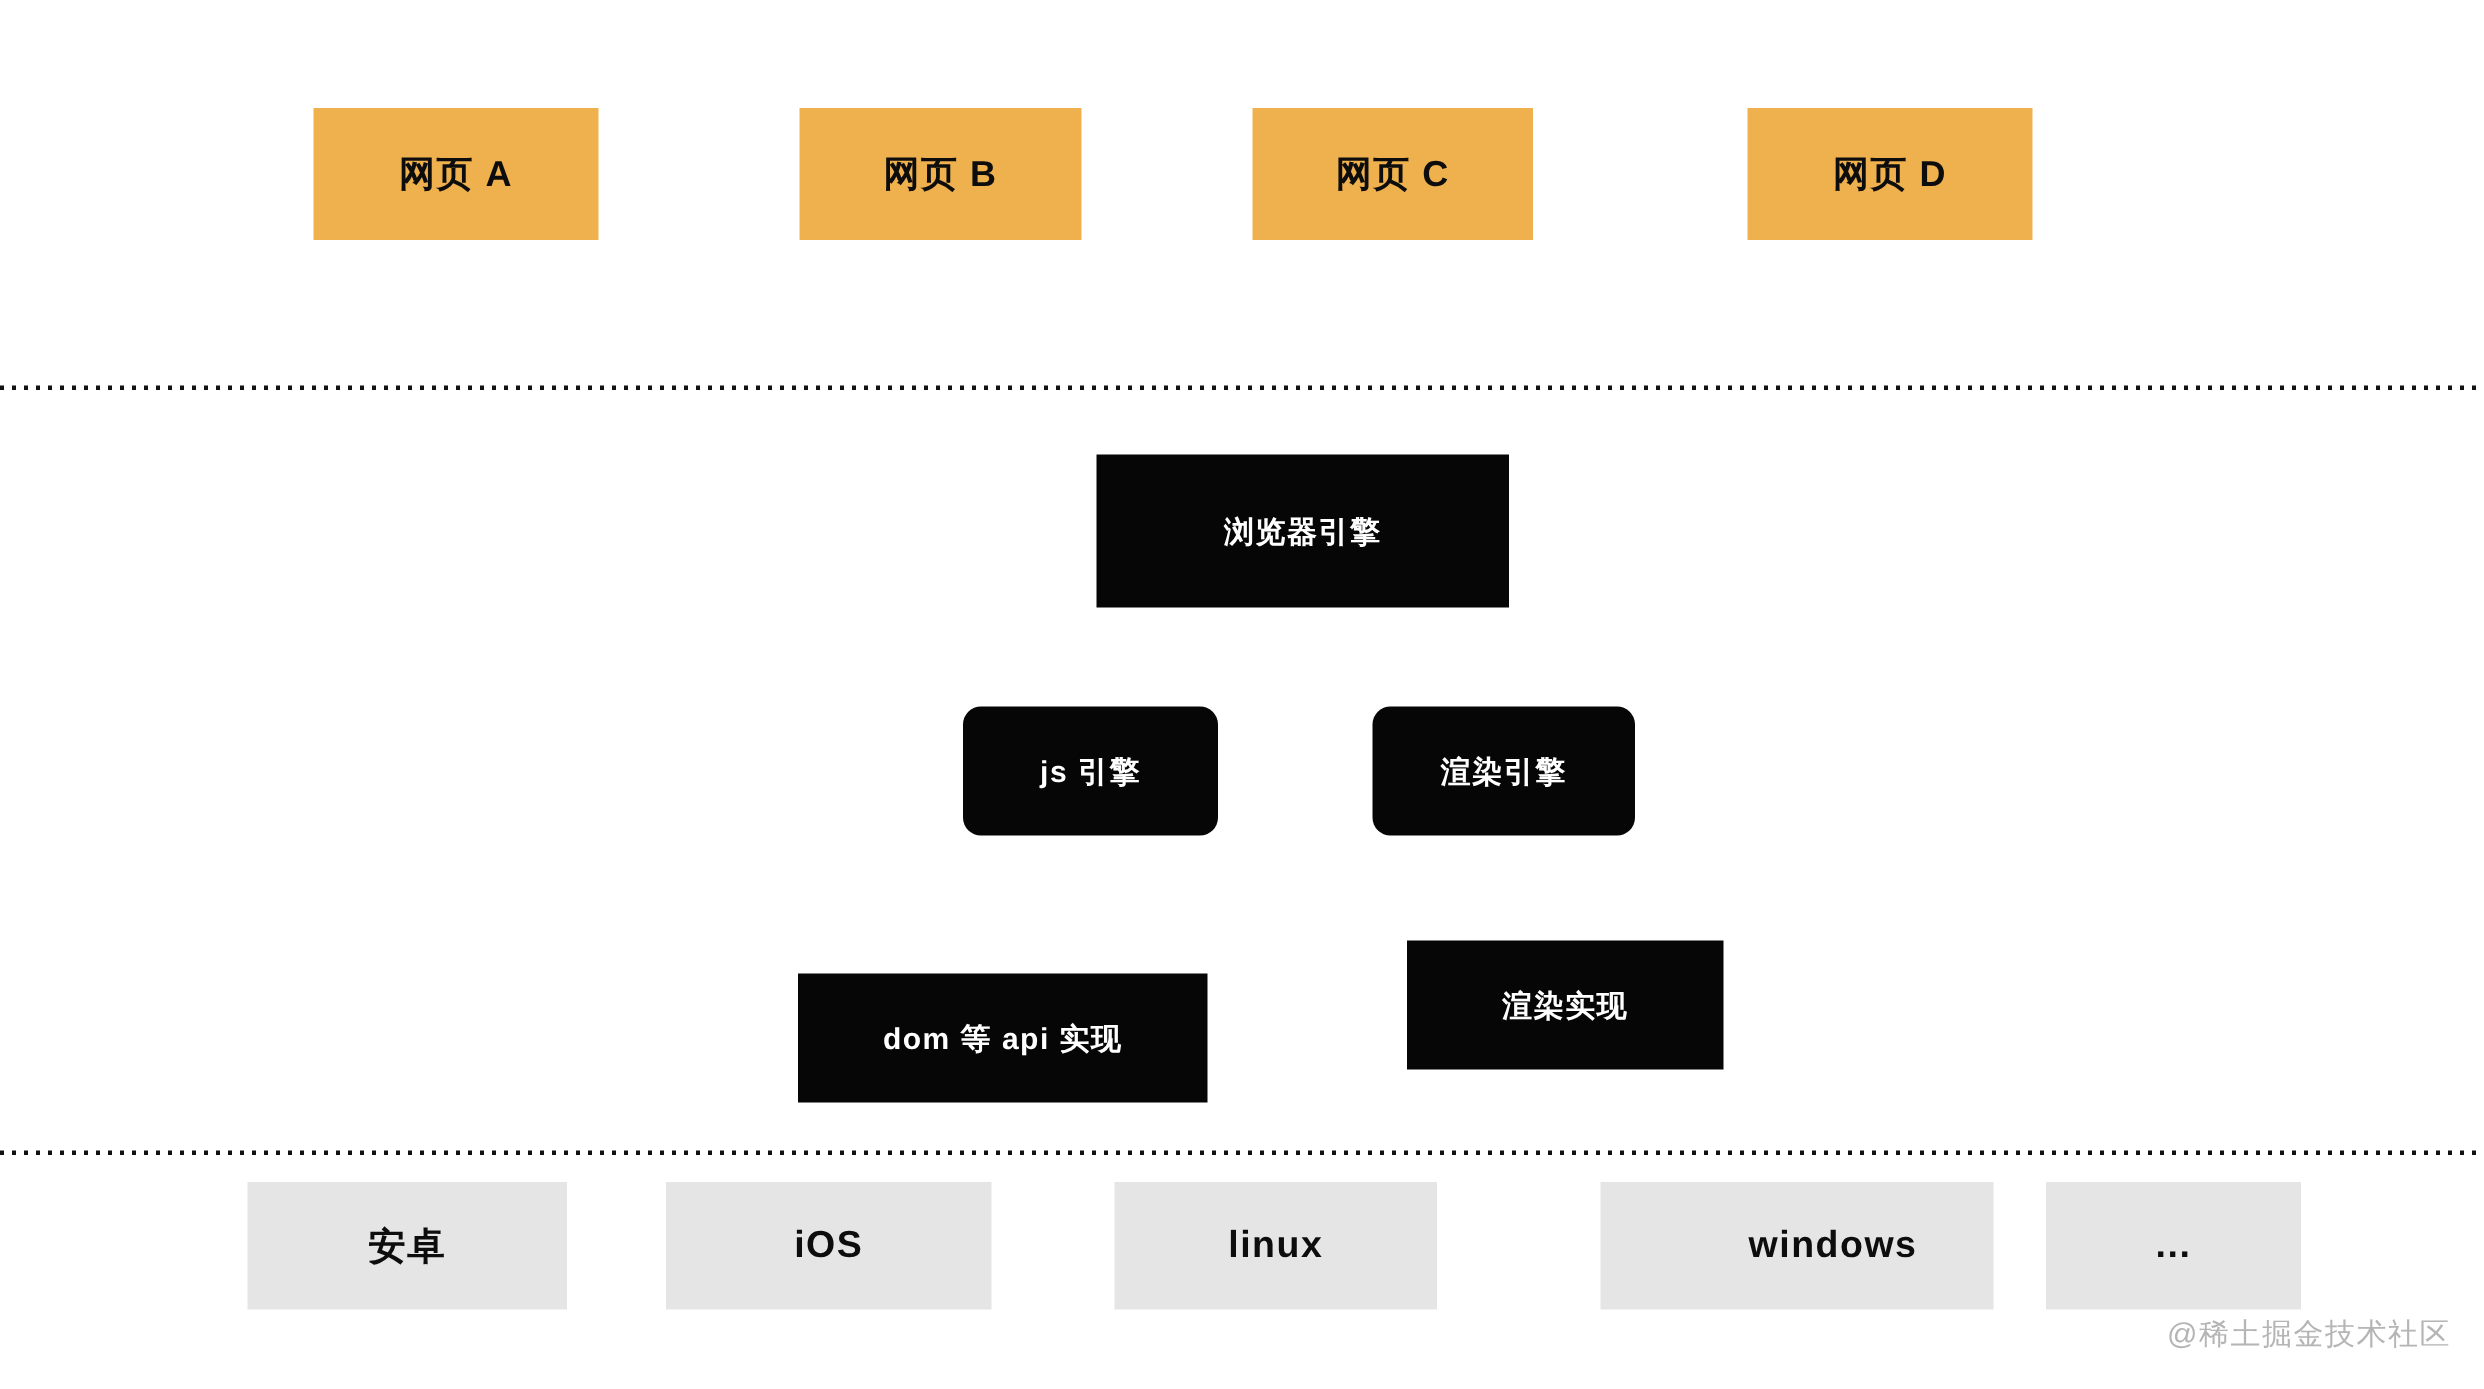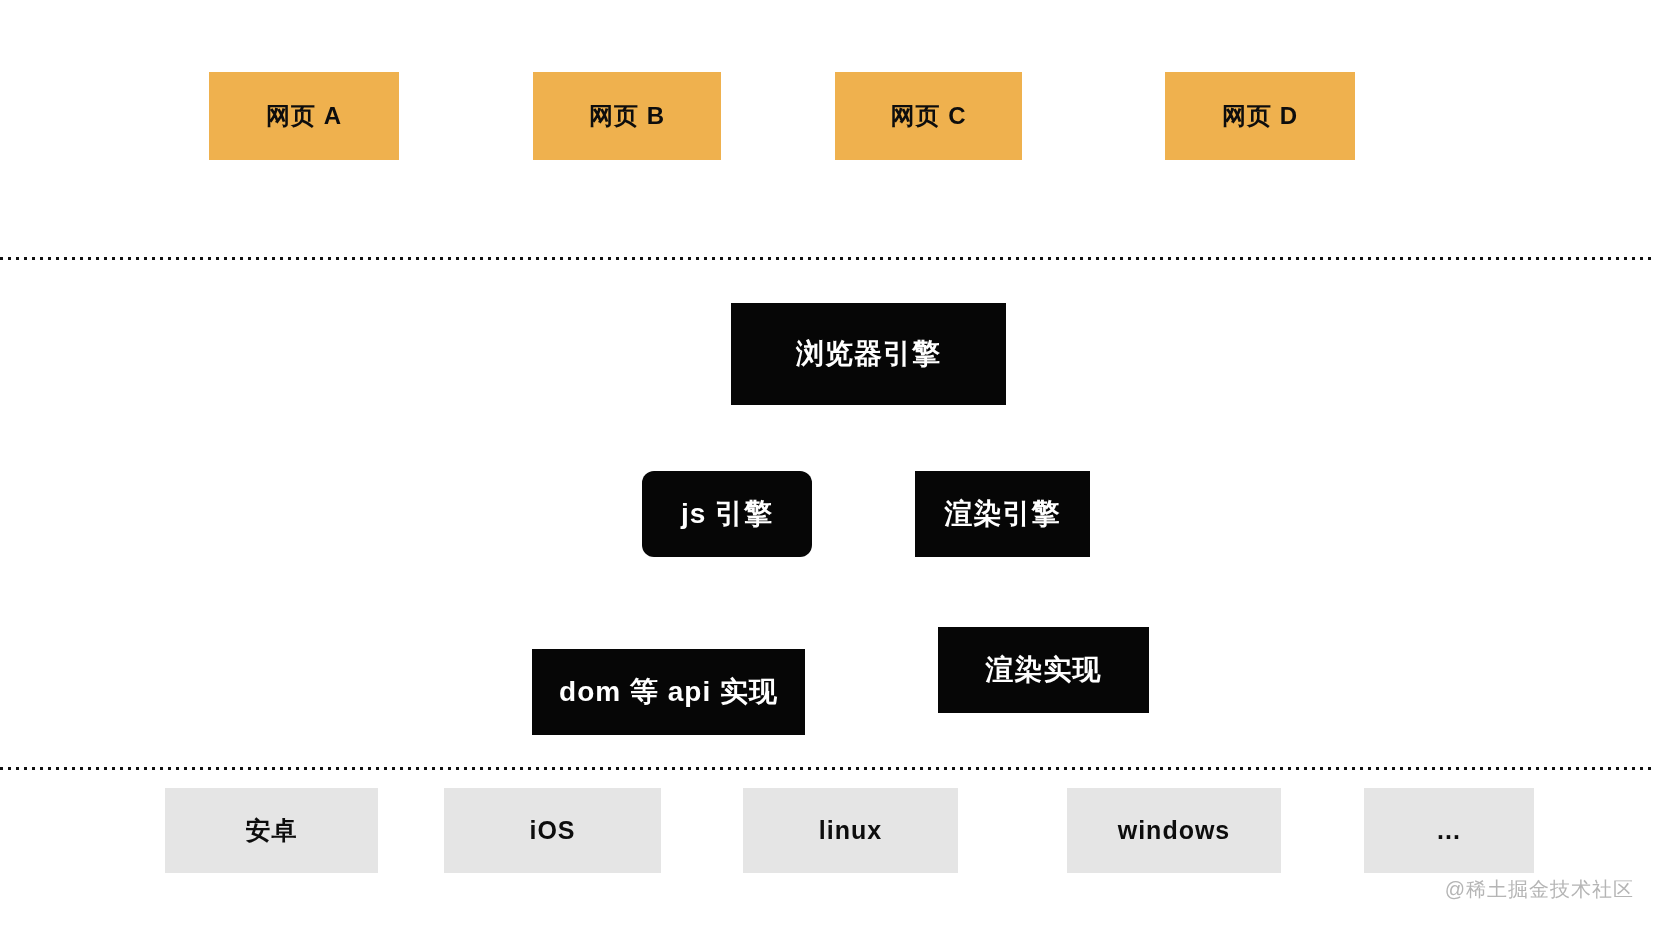--- a/index.html
+++ b/index.html
@@ -28,21 +28,21 @@
     background: #efb14e;
     color: #0d0d0d;
     font-size: 24px;
     top: 72px;
     height: 88px;
     width: 190px;
   }
   .engine-box {
     background: #060606;
     color: #ffffff;
-    font-size: 28px;
+    font-size: 20px;
   }
   .platform-box {
     background: #e5e5e5;
     color: #0d0d0d;
     font-size: 25px;
     top: 788px;
     height: 85px;
   }
   .dotted-line {
     position: absolute;
@@ -68,28 +68,28 @@
   <div class="box web-box" style="left:209px;">网页 A</div>
   <div class="box web-box" style="left:533px; width:188px;">网页 B</div>
   <div class="box web-box" style="left:835px; width:187px;">网页 C</div>
   <div class="box web-box" style="left:1165px;">网页 D</div>
 
   <div class="dotted-line" style="top:257px;"></div>
 
   <div class="box engine-box" style="left:731px; top:303px; width:275px; height:102px;">浏览器引擎</div>
 
   <div class="box engine-box" style="left:642px; top:471px; width:170px; height:86px;border-radius:12px;">js 引擎</div>
-  <div class="box engine-box" style="left:915px; top:471px; width:175px; height:86px;">渲染引擎</div>
+  <div class="box engine-box" style="left:915px; top:471px; width:175px; height:86px;border-radius:12px;">渲染引擎</div>
 
   <div class="box engine-box" style="left:532px; top:649px; width:273px; height:86px;">dom 等 api 实现</div>
   <div class="box engine-box" style="left:938px; top:627px; width:211px; height:86px;">渲染实现</div>
 
   <div class="dotted-line" style="top:767px;"></div>
 
   <div class="box platform-box" style="left:165px; width:213px;">安卓</div>
   <div class="box platform-box" style="left:444px; width:217px;">iOS</div>
   <div class="box platform-box" style="left:743px; width:215px;">linux</div>
-  <div class="box platform-box" style="left:1067px; width:214px;">windows</div>
+  <div class="box platform-box" style="left:1067px; width:214px;padding-left:48px;">windows</div>
   <div class="box platform-box" style="left:1364px; width:170px;">...</div>
 
   <div class="watermark">@稀土掘金技术社区</div>
 
 </div>
 
 </body></html>

